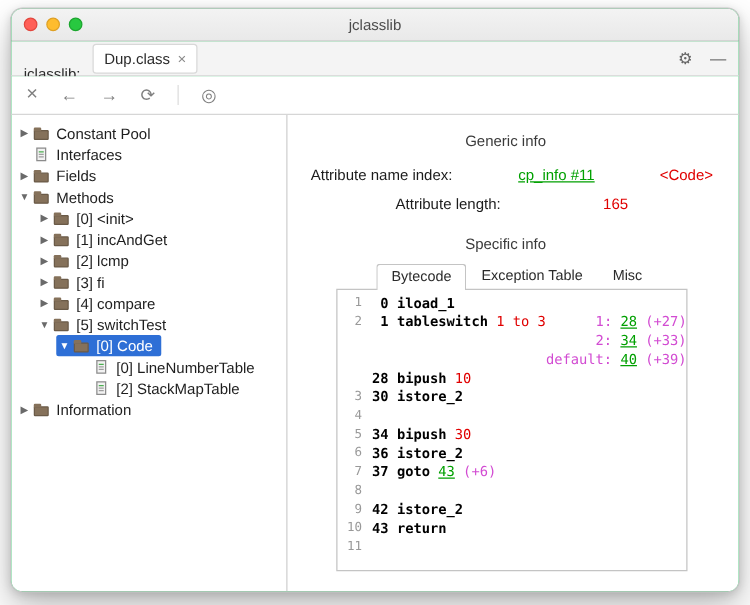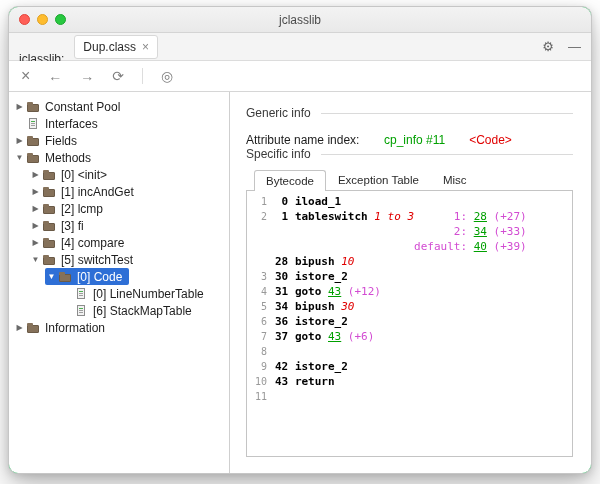--- a/index.html
+++ b/index.html
@@ -49,40 +49,40 @@
   .icon.folder::before{content:"";position:absolute;left:1px;top:4px;width:12px;height:8px;
                        background:#85715a;border:1px solid #6a5a47;box-sizing:border-box;border-radius:1px;}
   .icon.folder::after{content:"";position:absolute;left:1px;top:2px;width:6px;height:3px;
                       background:#85715a;border-radius:1px 1px 0 0;}
   .icon.document::before{content:"";position:absolute;left:3px;top:1px;width:8px;height:11px;
                          background:#f2f2f2;border:1px solid #8c8c8c;box-sizing:border-box;}
   .icon.document::after{content:"";position:absolute;left:5px;top:4px;width:4px;height:1px;
                         background:#4caf50;box-shadow:0 2px 0 #9e9e9e,0 4px 0 #9e9e9e;}
   
   .detail{flex:1;min-width:0;display:flex;flex-direction:column;
-          padding:14px 18px 16px 16px;font-size:12px;color:#1c1c1c;}
+          padding:14px 18px 16px 16px;font-size:12px;color:#1c1c1c;align-items:center;}
   .sec{display:flex;align-items:center;gap:10px;color:#3a3a3a;flex:none;}
   .sec .rule{flex:1;height:1px;background:#dadada;}
-  .irow{display:flex;align-items:baseline;margin-top:13px;flex:none;}
+  .irow{display:flex;align-items:baseline;margin-top:13px;flex:none;gap:28px;}
   .ilabel{width:138px;flex:none;}
-  .cp-link{color:var(--link-green,#00a000);cursor:pointer;margin-right:24px;}
+  .cp-link{color:var(--link-green,#00a000);text-decoration:underline;cursor:pointer;margin-right:24px;}
   .red-val{color:var(--value-red,#e00000);}
-  .sec.specific{}
+  .sec.specific{margin-top:18px;}
   
   .tabs{display:flex;margin:8px 0 0 8px;font-size:11.5px;flex:none;}
   .tab-item{padding:4px 11px;border:1px solid transparent;border-bottom:none;color:#2b2b2b;cursor:pointer;}
   .tab-item.active{border-color:#c4c4c4;background:#fff;position:relative;top:1px;
                    border-radius:3px 3px 0 0;}
   .codebox{flex:1;min-height:0;border:1px solid #c4c4c4;background:#fff;overflow:auto;
            padding:3px 0;font-family:"DejaVu Sans Mono",monospace;font-size:11px;line-height:15px;}
   .code-row{display:flex;height:15px;}
   .gutter{width:20px;flex:none;text-align:right;padding-right:8px;color:#999;font-size:10px;}
   .segline{white-space:pre;}
   .seg-off,.seg-mn{font-weight:bold;color:#000;}
-  .seg-imm{color:var(--value-red,#e00000);font-style:italic;}
+  .seg-imm{color:var(--value-red,#e00000);}
   .seg-lbl,.seg-rel{color:var(--magenta,#d24bd2);}
   .seg-lnk{color:var(--link-green,#00a000);text-decoration:underline;cursor:pointer;}
 </style>
 </head>
 <body>
 
 <div class="window">
 
   <div class="titlebar">
     <div class="traffic">
@@ -171,41 +171,45 @@
           <span class="tree-label">[0] Code</span>
         </div>
         <div class="tree-row" style="margin-left: 50px;">
           <span class="expander"></span>
           <span class="icon document"></span>
           <span class="tree-label">[0] LineNumberTable</span>
         </div>
         <div class="tree-row" style="margin-left: 50px;">
           <span class="expander"></span>
           <span class="icon document"></span>
-          <span class="tree-label">[6] StackMapTable</span>
+          <span class="tree-label">[2] StackMapTable</span>
         </div>
         <div class="tree-row" style="margin-left: 2px;">
           <span class="expander">▶</span>
           <span class="icon folder"></span>
           <span class="tree-label">Information</span>
         </div>
       </div>
 
     <div class="detail">
       <div class="sec">
         <span>Generic info</span>
         <span class="rule"></span>
       </div>
 
       <div class="irow">
         <span class="ilabel">Attribute name index:</span>
         <a class="cp-link">cp_info #11</a>
         <span class="red-val">&lt;Code&gt;</span>
       </div>
 
+      <div class="irow" style="margin-top:9px">
+        <span class="ilabel">Attribute length:</span>
+        <span class="red-val">165</span>
+      </div>
 
       <div class="sec specific">
         <span>Specific info</span>
         <span class="rule"></span>
       </div>
 
       <div class="tabs" id="tabs">
           <div class="tab-item active">Bytecode</div>
           <div class="tab-item">Exception Table</div>
           <div class="tab-item">Misc</div>
@@ -230,21 +234,20 @@
           <div class="code-row">
             <span class="gutter"></span>
             <span class="segline"><span class="seg-off">28 </span><span class="seg-mn">bipush </span><span class="seg-imm">10</span></span>
           </div>
           <div class="code-row">
             <span class="gutter">3</span>
             <span class="segline"><span class="seg-off">30 </span><span class="seg-mn">istore_2</span></span>
           </div>
           <div class="code-row">
             <span class="gutter">4</span>
-            <span class="segline"><span class="seg-off">31 </span><span class="seg-mn">goto </span><span class="seg-lnk">43</span><span class="seg-rel"> (+12)</span></span>
           </div>
           <div class="code-row">
             <span class="gutter">5</span>
             <span class="segline"><span class="seg-off">34 </span><span class="seg-mn">bipush </span><span class="seg-imm">30</span></span>
           </div>
           <div class="code-row">
             <span class="gutter">6</span>
             <span class="segline"><span class="seg-off">36 </span><span class="seg-mn">istore_2</span></span>
           </div>
           <div class="code-row">

